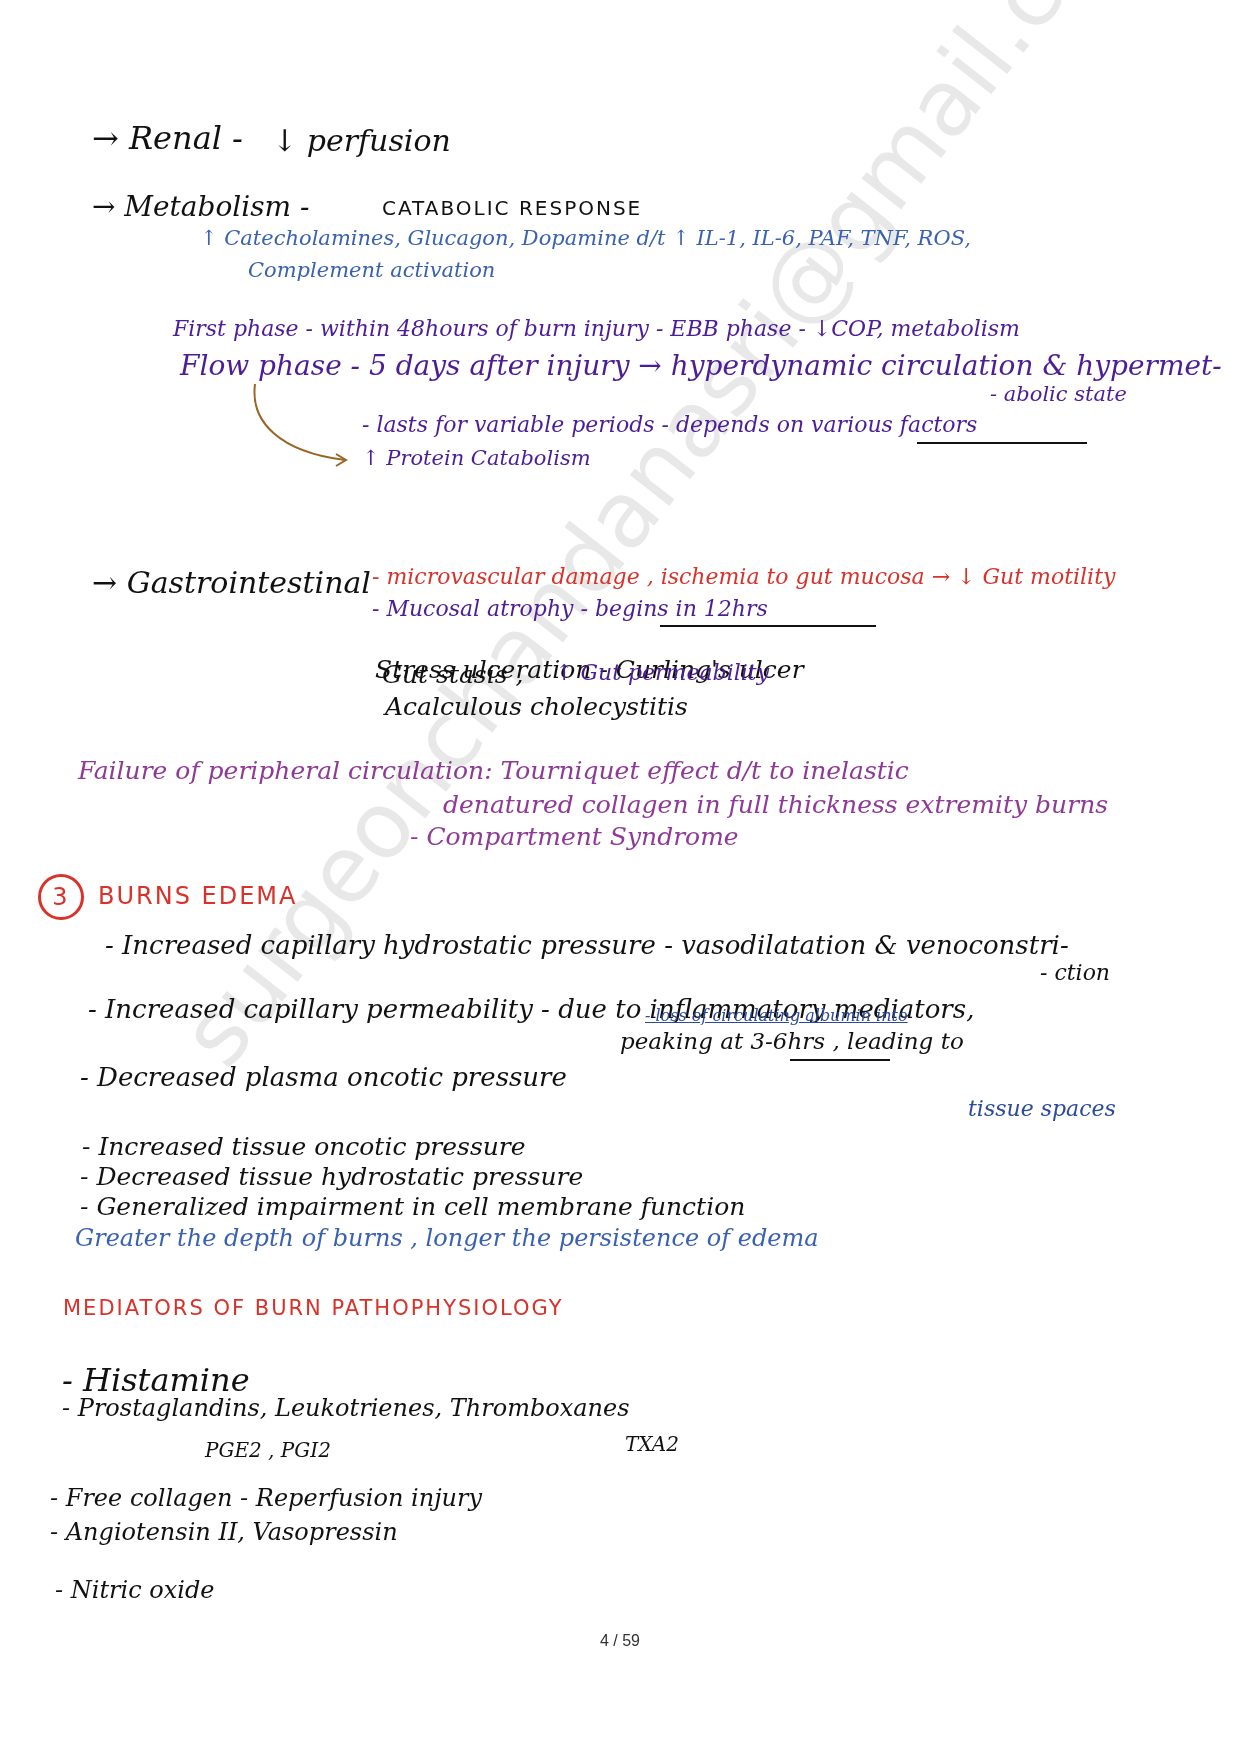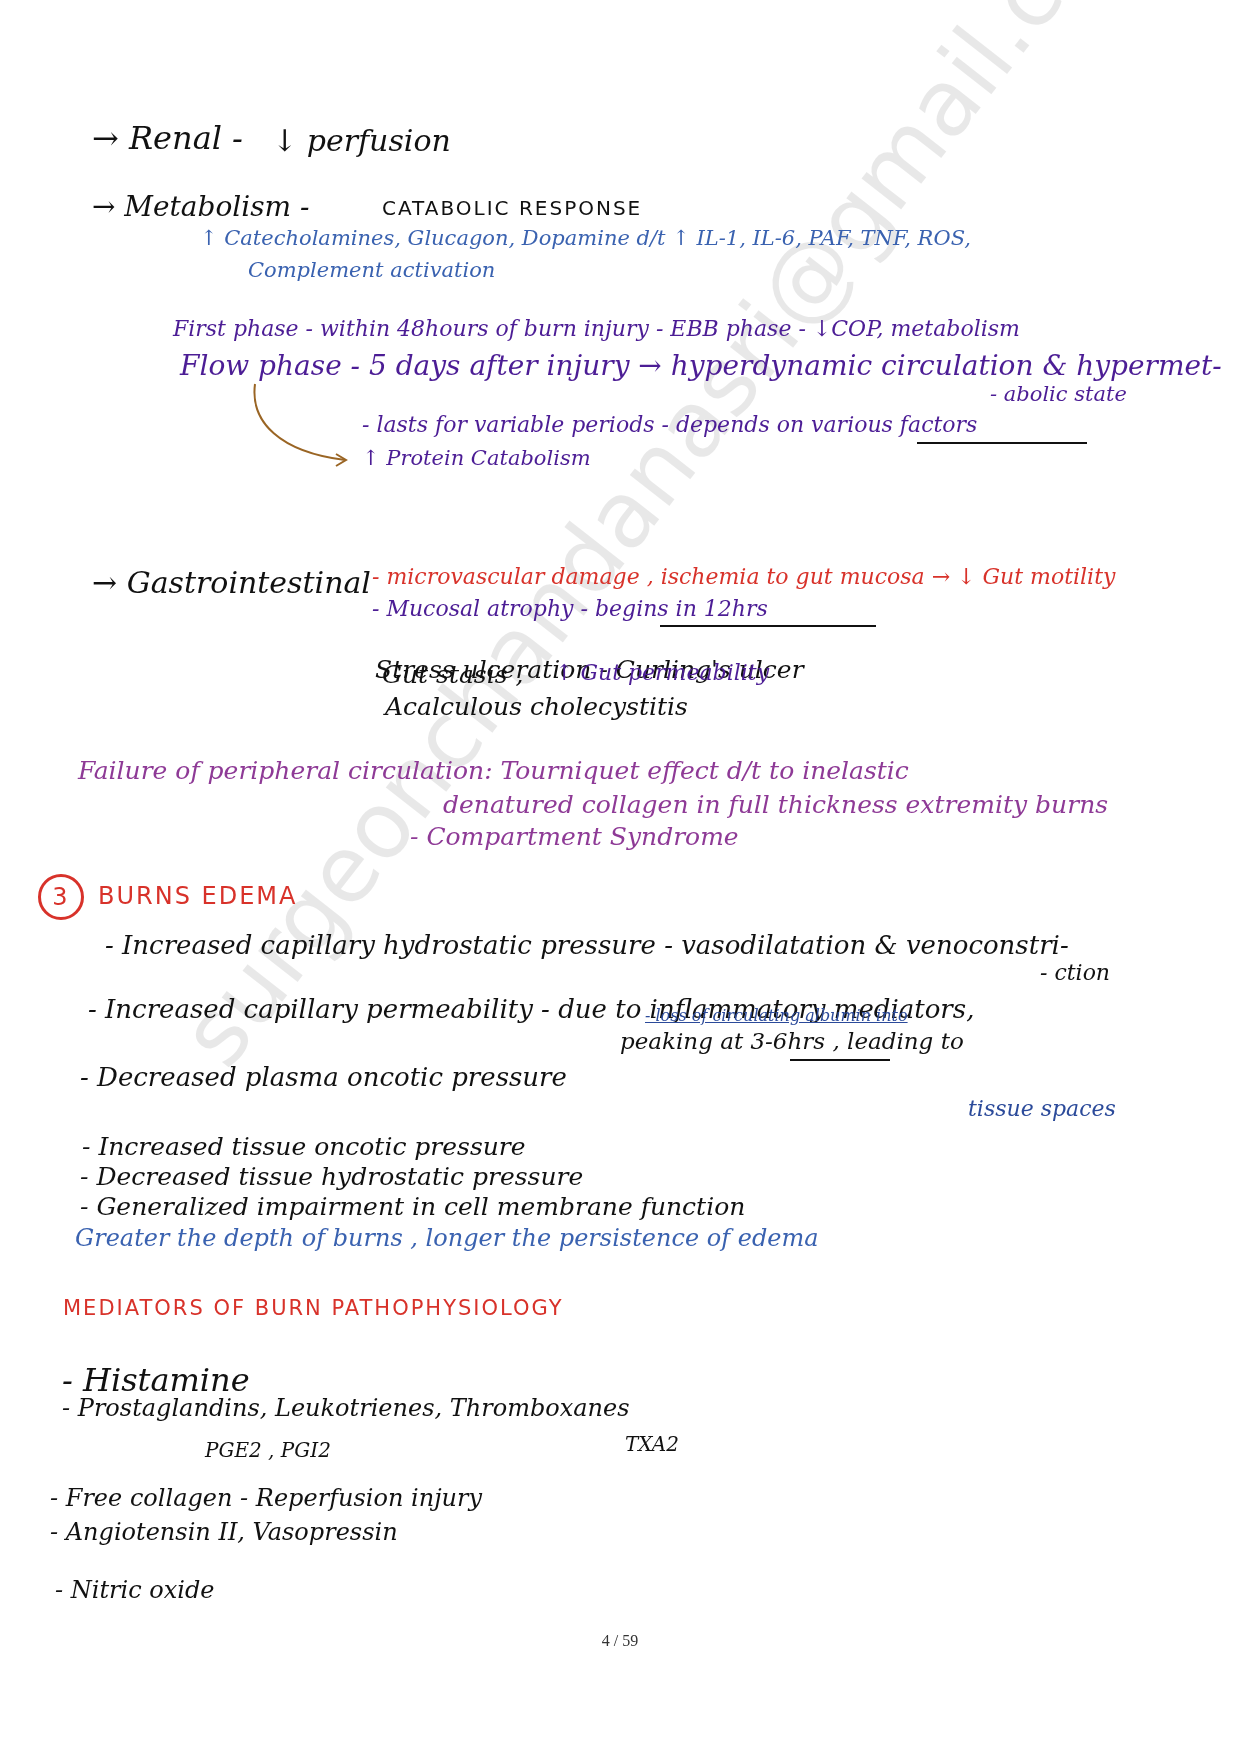--- a/index.html
+++ b/index.html
@@ -15,21 +15,21 @@
   .purple { color: #8e3a96; }
   .navy { color: #2b4a9a; }
   .caps { font-style: normal; font-family: "DejaVu Sans", sans-serif; letter-spacing: 2px; }
   .watermark { position: absolute; left: 160px; top: 1020px; transform: rotate(-52deg);
                transform-origin: left top; font-family: "DejaVu Sans", sans-serif;
                font-size: 92px; color: rgba(0,0,0,0.09); white-space: nowrap; }
   .circle { display: inline-block; width: 40px; height: 40px; border: 3px solid #d8322a;
             border-radius: 50%; text-align: center; line-height: 40px; font-size: 24px;
             margin-right: 14px; vertical-align: middle; font-style: normal; }
   .page-num { position: absolute; left: 0; width: 1240px; top: 1632px; text-align: center;
-              font-family: Liberation Serif, serif; font-size: 16px; color: #333; }
+              font-family: Liberation Sans, sans-serif; font-size: 16px; color: #333; }
   svg.arrow { position: absolute; }
 </style>
 </head>
 <body>
 
 <div class="page">
 
   <div class="watermark">surgeonchandanasri@gmail.com</div>
 
   <div class="hw black" style="left:92px; top:122px; font-size:32px;">→ Renal -</div>

